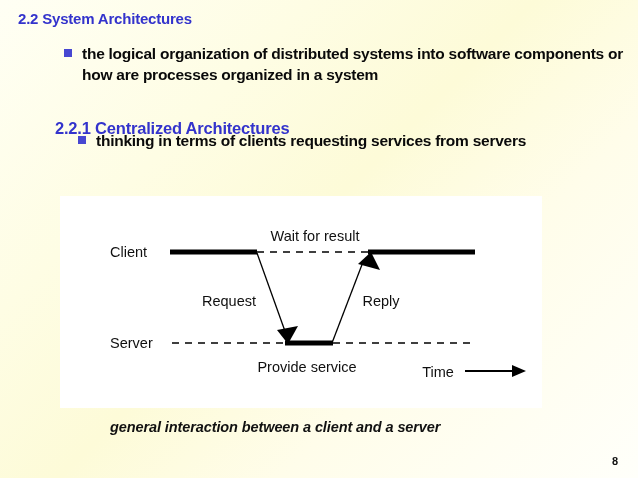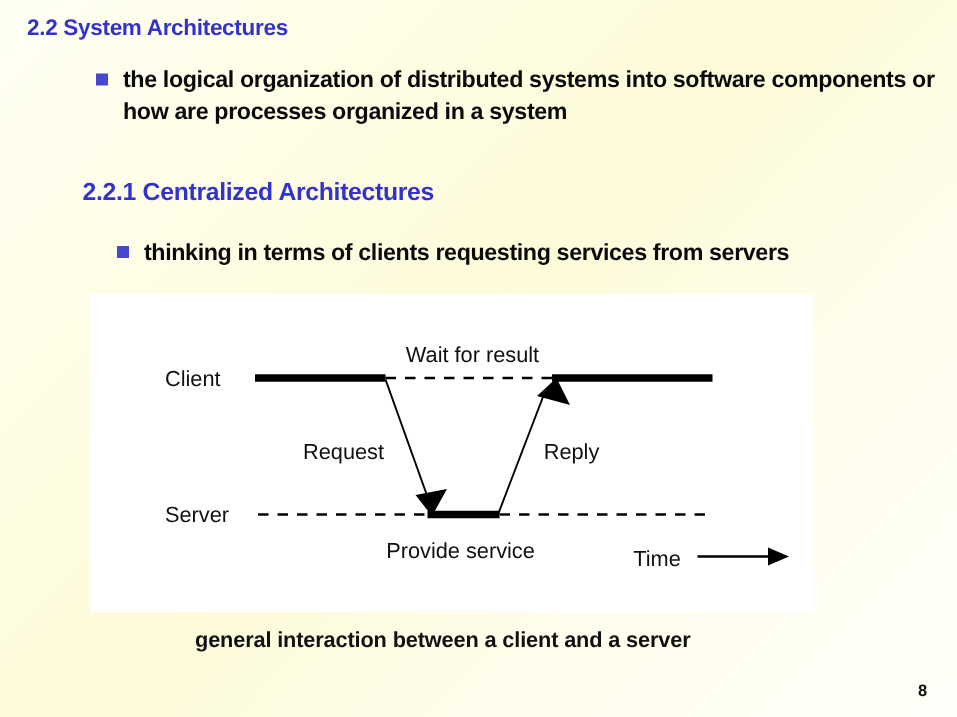--- a/index.html
+++ b/index.html
@@ -41,21 +41,21 @@
     top: 119px;
     font-size: 16.5px;
   }
 
   .bullet-row {
     position: absolute;
     display: flex;
     align-items: flex-start;
   }
   #bullet-1 { left: 64px; top: 43px; width: 570px; }
-  #bullet-2 { left: 78px; top: 158px; width: 545px; }
+  #bullet-2 { left: 78px; top: 130px; width: 545px; }
 
   .bullet-marker {
     width: 8px;
     height: 8px;
     background: #4747d1;
     flex: 0 0 auto;
     margin-top: 6px;
     margin-right: 10px;
   }
   .bullet-text {
@@ -85,24 +85,24 @@
     fill: #101010;
   }
 
   
   #caption {
     position: absolute;
     left: 110px;
     top: 419px;
     font-size: 14.5px;
     font-weight: bold;
+    font-style: italic;
     color: #111111;
     letter-spacing: -0.1px;
     white-space: nowrap;
-    margin-left: 20px;
   }
 
   
   #page-number {
     position: absolute;
     left: 612px;
     top: 455px;
     font-size: 11px;
     font-weight: bold;
     color: #111111;

